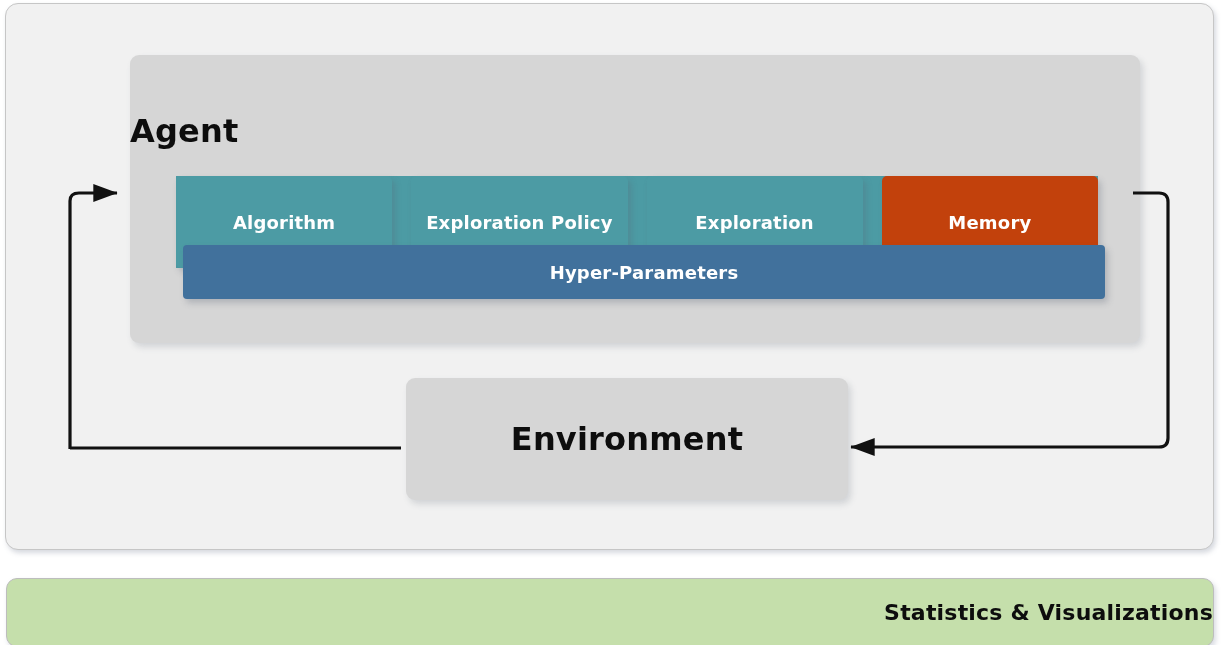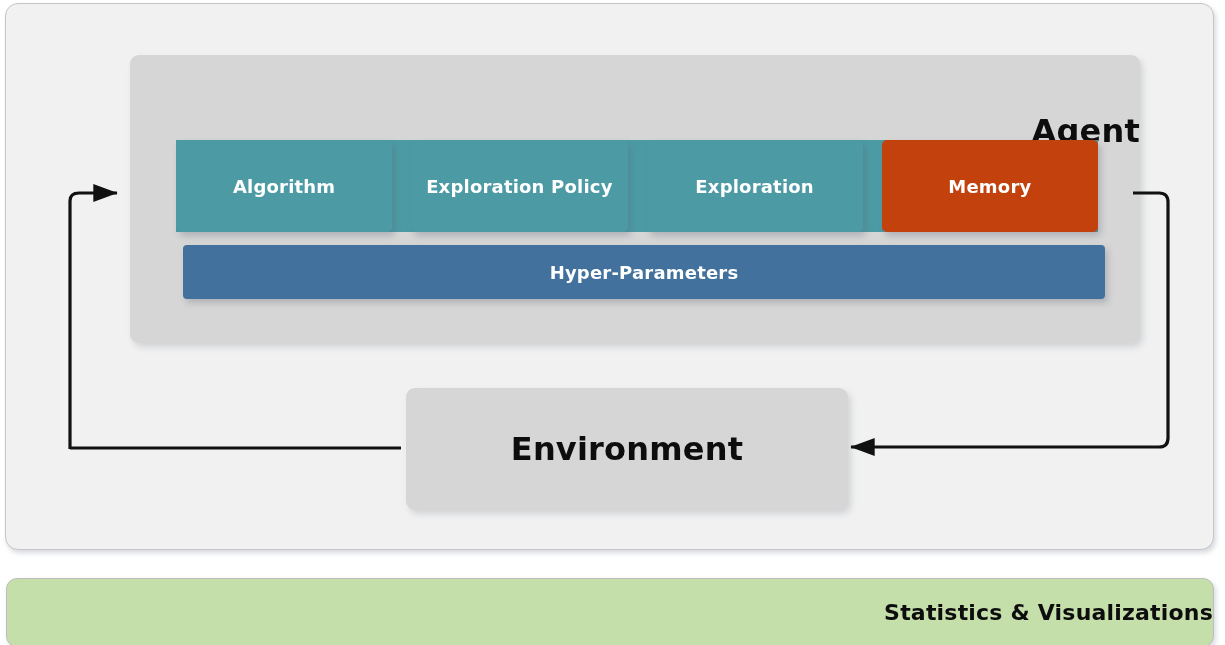--- a/index.html
+++ b/index.html
@@ -45,21 +45,21 @@
     background: #d6d6d6;
     border-radius: 9px;
     box-shadow: 3px 4px 6px rgba(100,110,125,0.22);
     box-sizing: border-box;
   }
   .agent-title {
     position: absolute;
     left: 0;
     top: 60px;
     width: 1010px;
-    text-align: right;
+    text-align: left;
     font-size: 32px;
     font-weight: bold;
     color: #0d0d0d;
     letter-spacing: 0.2px;
     line-height: 32px;
   }
 
   
   .component-row {
     position: absolute;
@@ -107,21 +107,21 @@
     font-size: 18px;
     font-weight: bold;
     color: #ffffff;
     letter-spacing: 0.2px;
   }
 
   
   .environment-box {
     position: absolute;
     left: 400px;
-    top: 384px;
+    top: 374px;
     width: 442px;
     height: 122px;
     background: #d6d6d6;
     border-radius: 9px;
     box-shadow: 3px 4px 6px rgba(100,110,125,0.22);
     display: flex;
     align-items: center;
     justify-content: center;
     box-sizing: border-box;
   }
@@ -169,21 +169,21 @@
 </head>
 <body>
 
 <div id="canvas">
 
   <div class="outer-panel" style="background: rgb(241, 241, 241); border-color: rgb(198, 198, 198);">
 
     <div class="agent-box" style="background: rgb(214, 214, 214);">
       <div class="agent-title">Agent</div>
 
-      <div class="component-row" style="background: rgb(76, 155, 164);">
+      <div class="component-row" style="background: rgb(76, 155, 164); margin-top: 36px;">
         <div class="component-card" style="background: rgb(76, 155, 164);">
           <span class="component-label">Algorithm</span>
         </div>
         <div class="component-card" style="background: rgb(76, 155, 164);">
           <span class="component-label">Exploration Policy</span>
         </div>
         <div class="component-card" style="background: rgb(76, 155, 164);">
           <span class="component-label">Exploration</span>
         </div>
         <div class="component-card">

